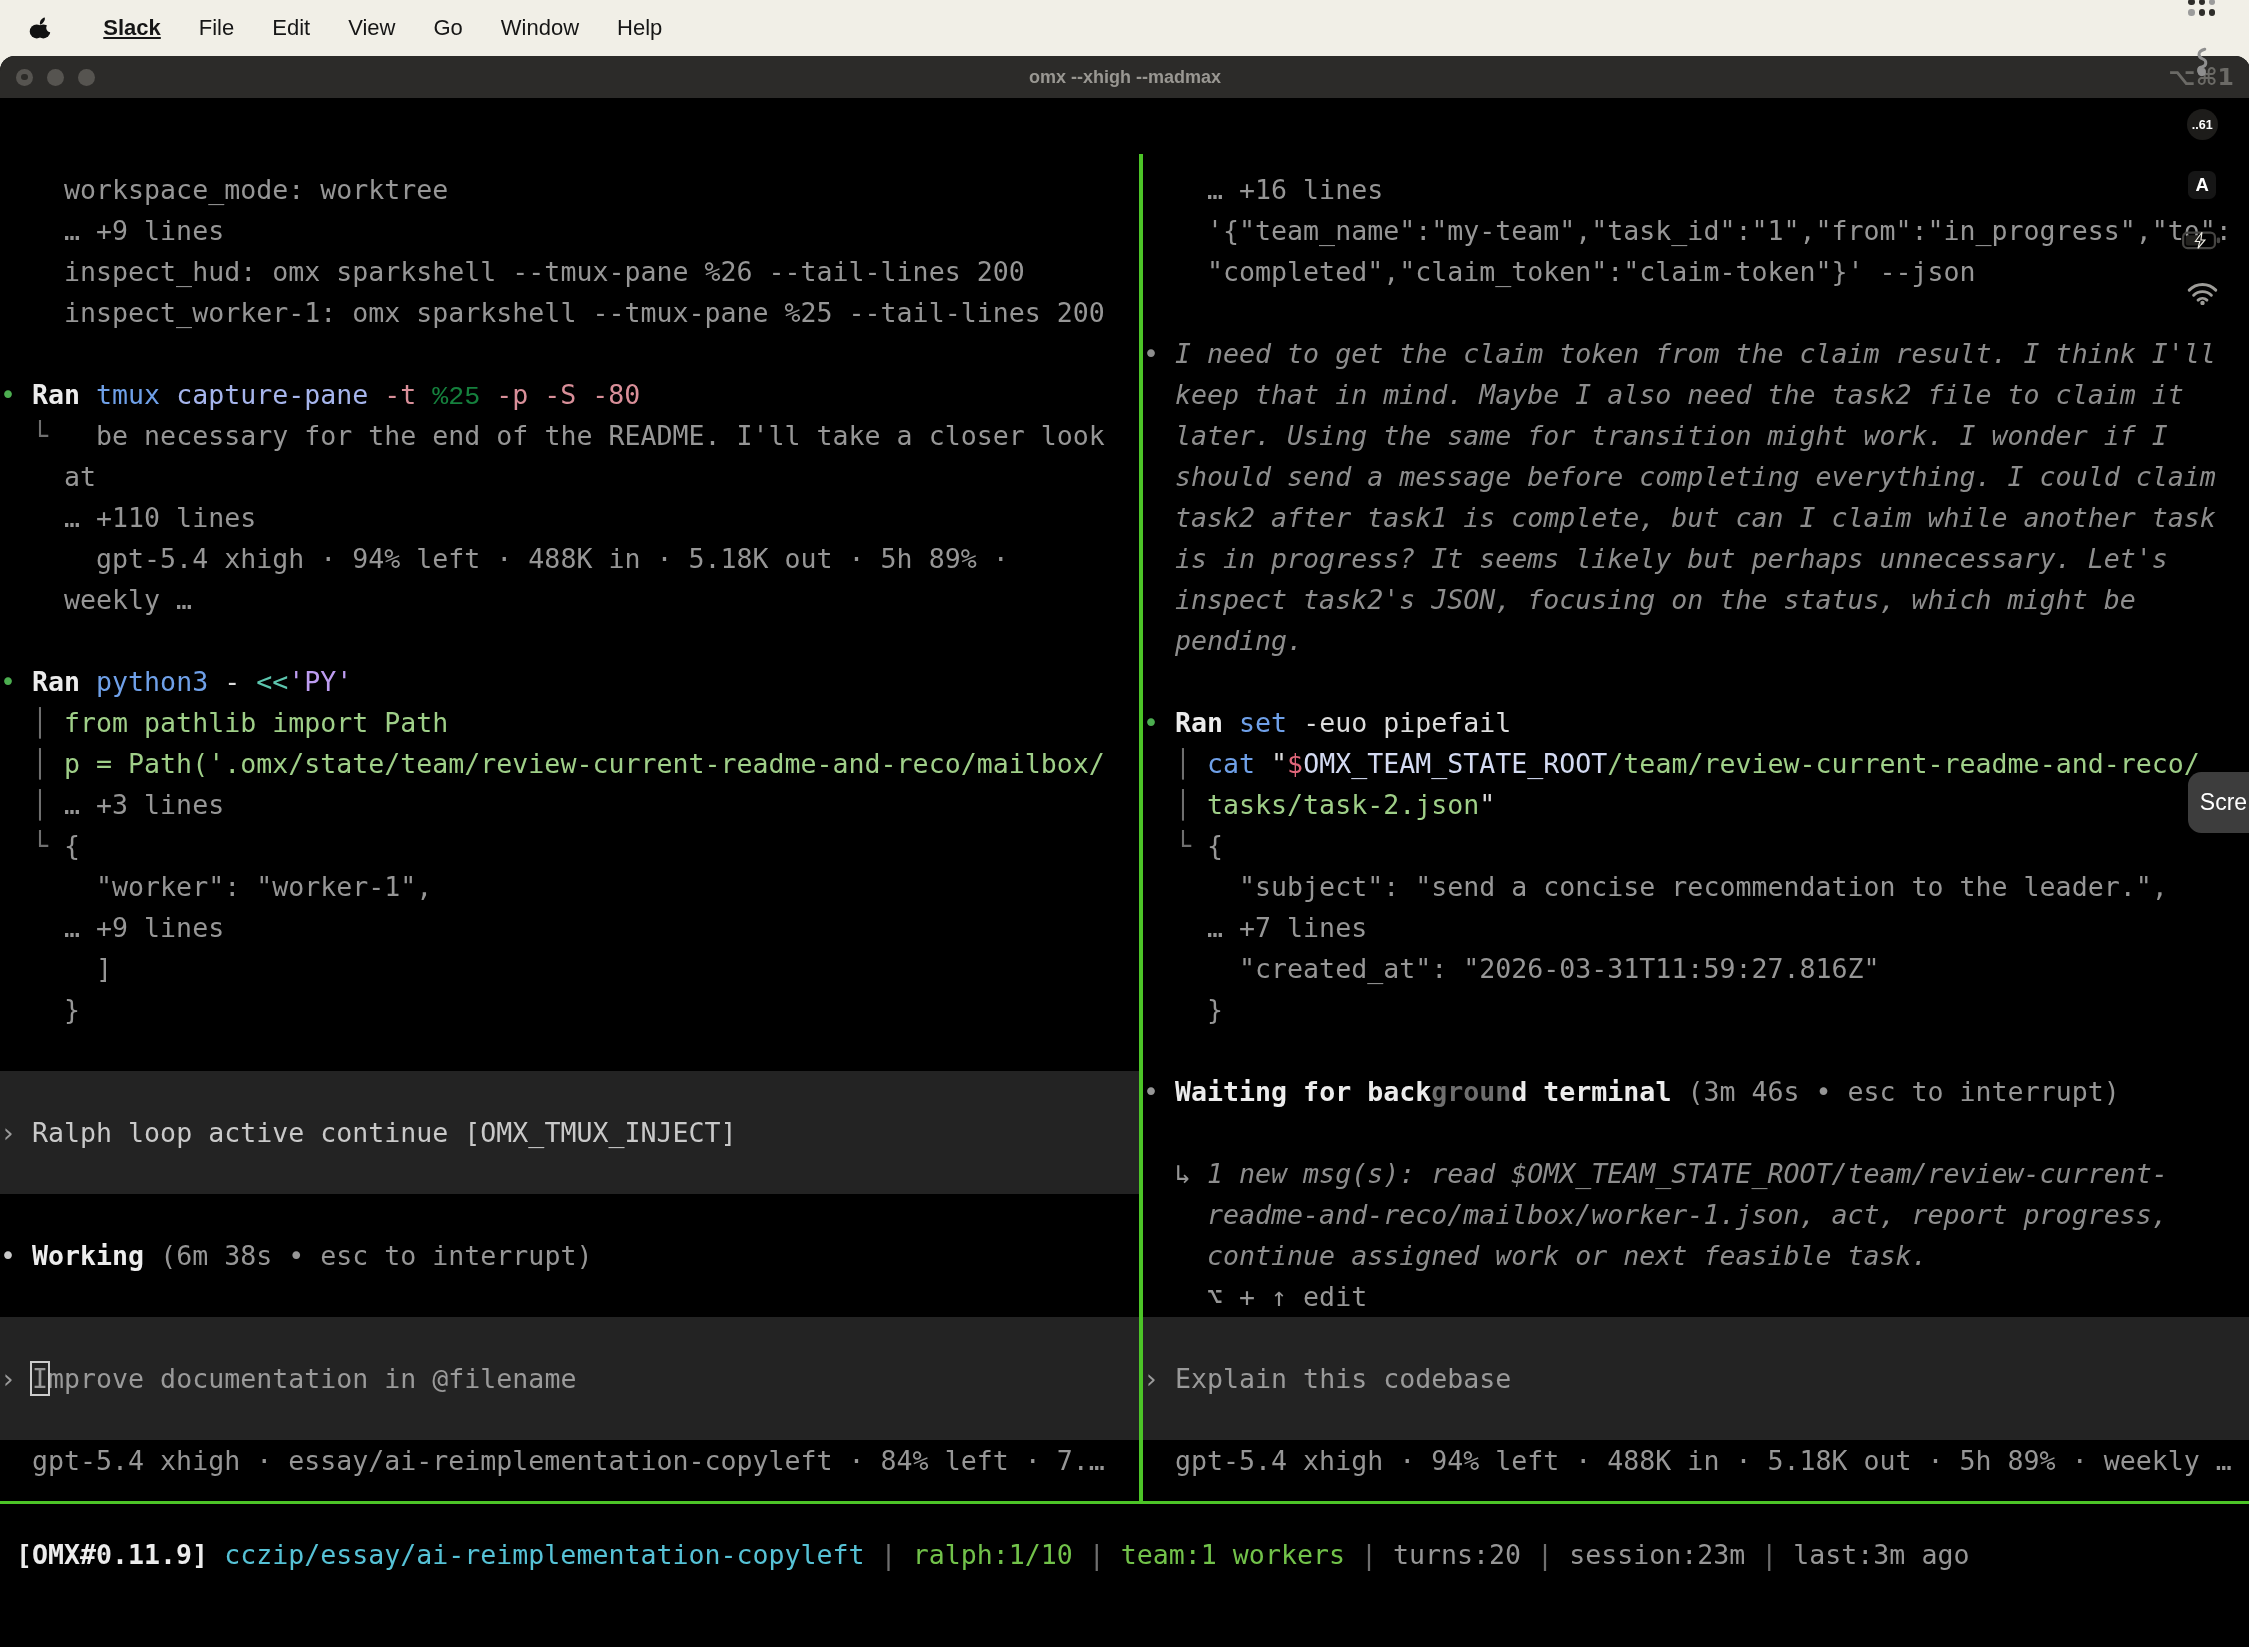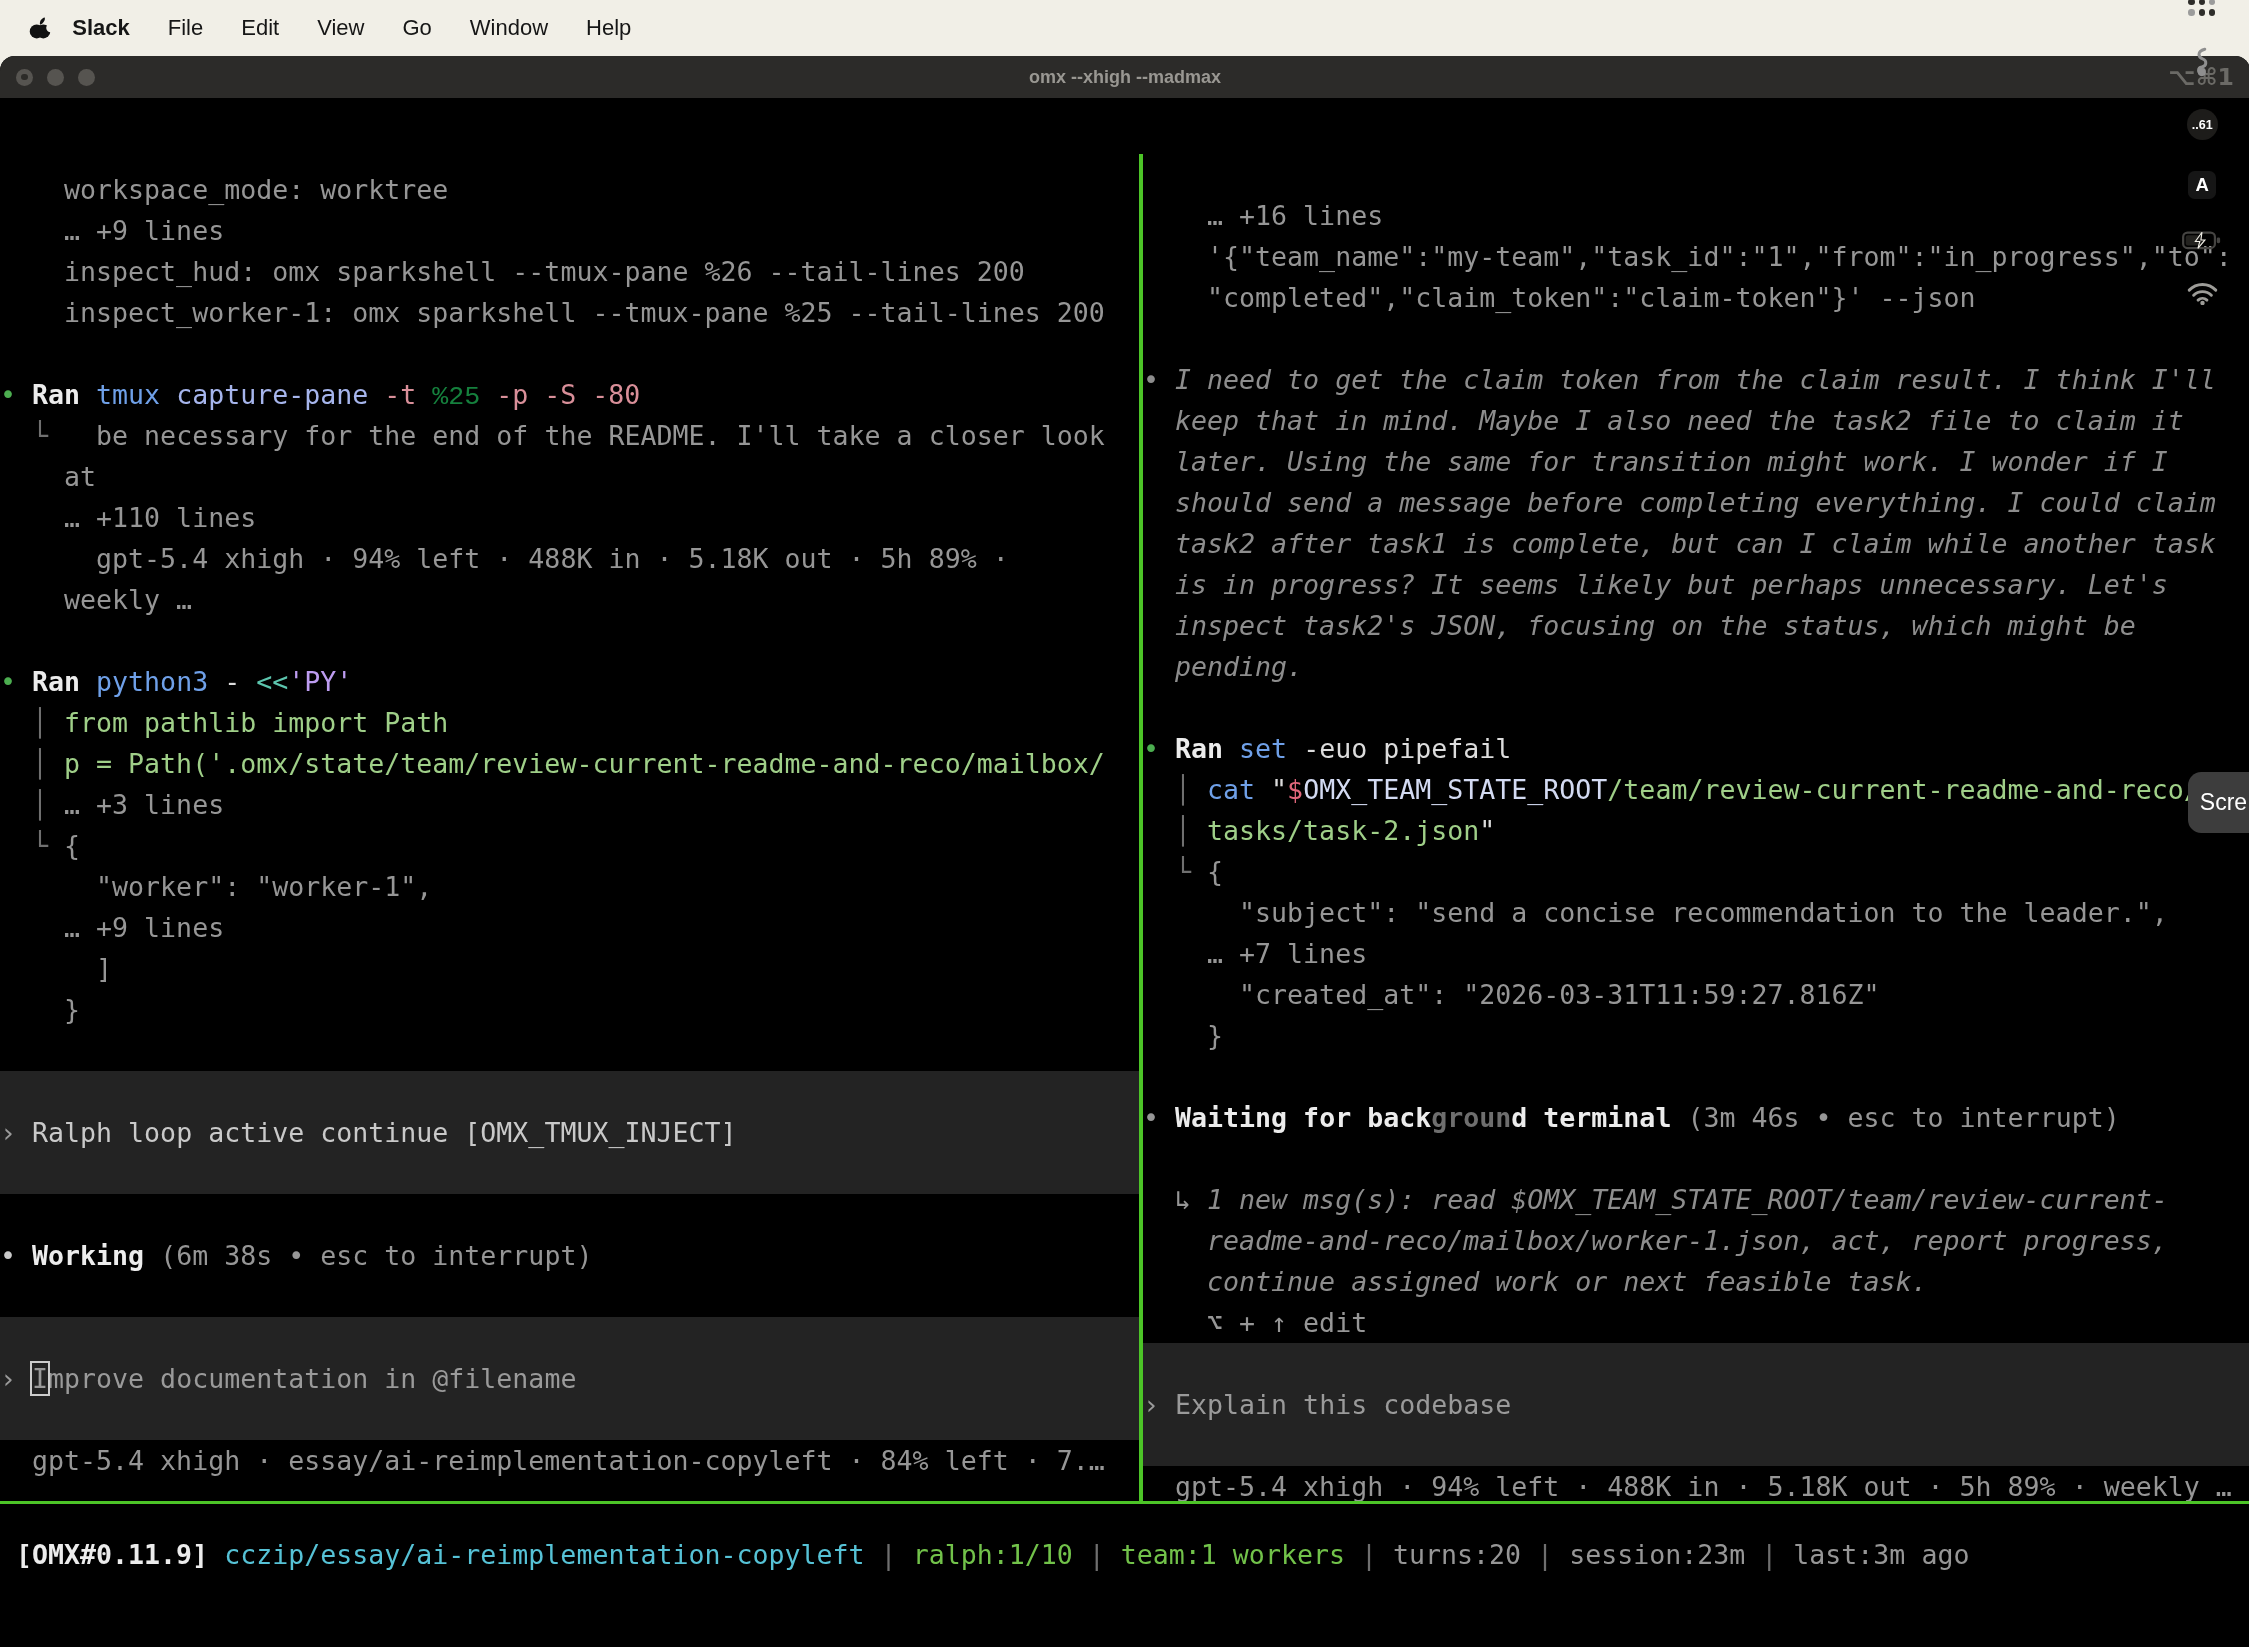--- a/index.html
+++ b/index.html
@@ -8,21 +8,21 @@
     background:#f1efe7;
     font-family:"Liberation Sans", sans-serif;
   }
   
   .menubar{
     height:56px;display:flex;align-items:center;
     background:#f1efe7;color:#161616;font-size:22px;
     padding:0 16px;position:relative;z-index:10;
   }
   .apple{margin-left:13.3px;display:flex;align-items:center;}
-  .app-name{font-weight:700;margin-left:21px;}
+  .app-name{font-weight:700;margin-left:52px;text-decoration:underline;}
   .menu-items{display:flex;}
   .menu-item{margin-left:38px;cursor:default;}
   .status-icons{margin-left:auto;display:flex;align-items:center;gap:31px;padding-right:11.8px;flex-direction:column;}
   .sicon{display:flex;align-items:center;justify-content:center;}
   .chat-outer{display:block;width:28px;height:28px;background:#e25b35;border-radius:6.6px;position:relative;}
   .chat-inner{position:absolute;left:5.9px;top:5.2px;width:11.8px;height:8.9px;border:3px solid #fff;border-radius:4.4px;}
   .chat-tail{position:absolute;left:6.6px;bottom:2.2px;width:0;height:0;border-left:8px solid #fff;border-top:6.6px solid transparent;}
   .dots{display:grid;grid-template-columns:repeat(3,7.4px);grid-auto-rows:7.4px;gap:3px;}
   .dots i{width:6.6px;height:6.6px;border-radius:50%;display:block;}
   .dots .dg{background:#9b9b9b;}
@@ -40,21 +40,21 @@
   .tl.dot::after{content:"";position:absolute;left:5.2px;top:5.2px;width:6.6px;height:6.6px;border-radius:50%;background:#2c2b28;}
   .win-title{position:absolute;left:0;right:0;text-align:center;color:#999792;
     font-weight:700;font-size:18px;}
   .win-shortcut{position:absolute;right:16px;color:#6b6a66;font-weight:700;font-size:23.6px;
     font-family:"DejaVu Sans", sans-serif;}
   
   .term{position:absolute;top:98px;left:0;right:0;bottom:0;background:#000;
     font-family:"DejaVu Sans Mono", monospace;font-size:26.6px;line-height:41px;}
   .pane{position:absolute;top:14.8px;overflow:hidden;}
   .pane-left{left:0;width:1139px;}
-  .pane-right{left:1143px;width:1107px;margin-top:26px;}
+  .pane-right{left:1143px;width:1107px;}
   .row{height:41px;white-space:pre;overflow:hidden;color:#969696;}
   .row.band{background:#232323;}
   .divider-v{position:absolute;left:1139px;top:0;width:4.4px;height:1347px;background:#4cc427;}
   .divider-h{position:absolute;left:0;right:0;top:1347px;height:3px;background:#4cc427;}
   
   .t-g{color:#969696;}
   .t-d{color:#6f6f6f;}
   .t-w{color:#ececec;font-weight:700;}
   .t-lt{color:#c9c9c9;}
   .t-gb{color:#4cae50;}

